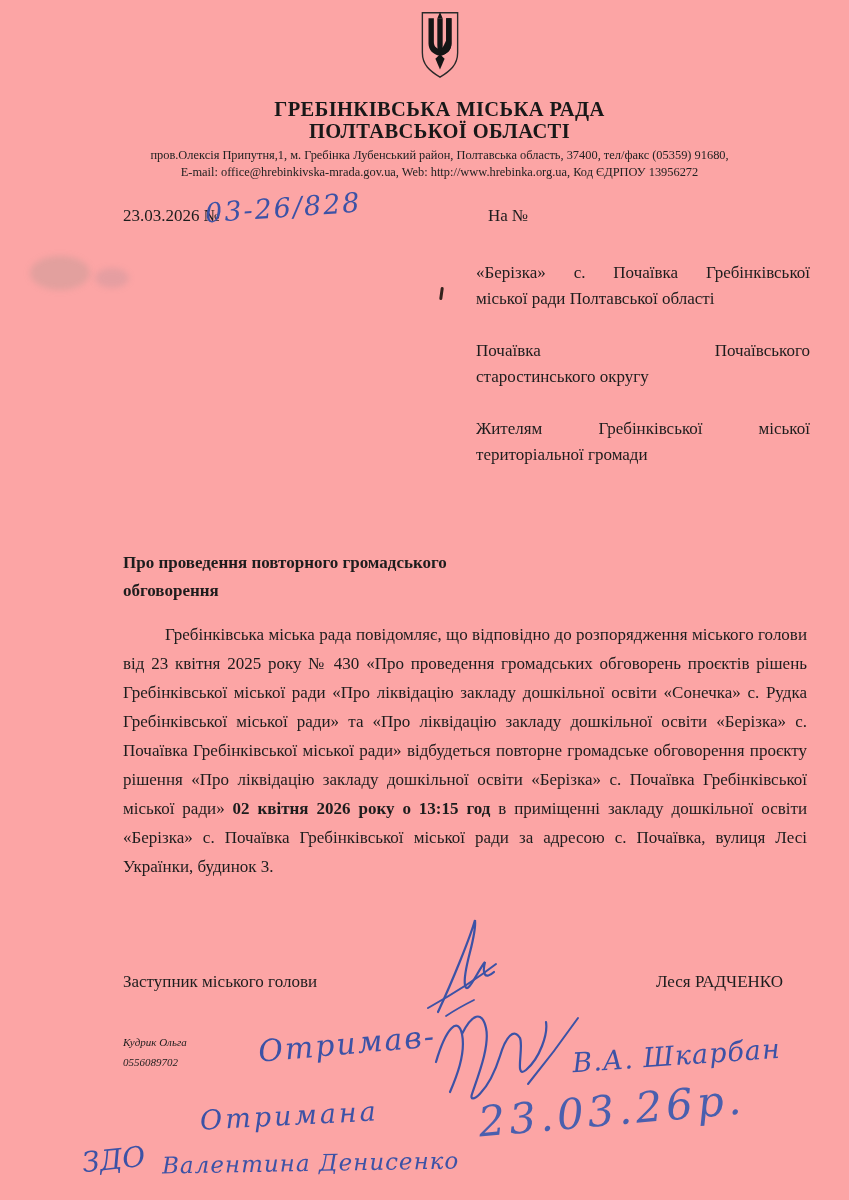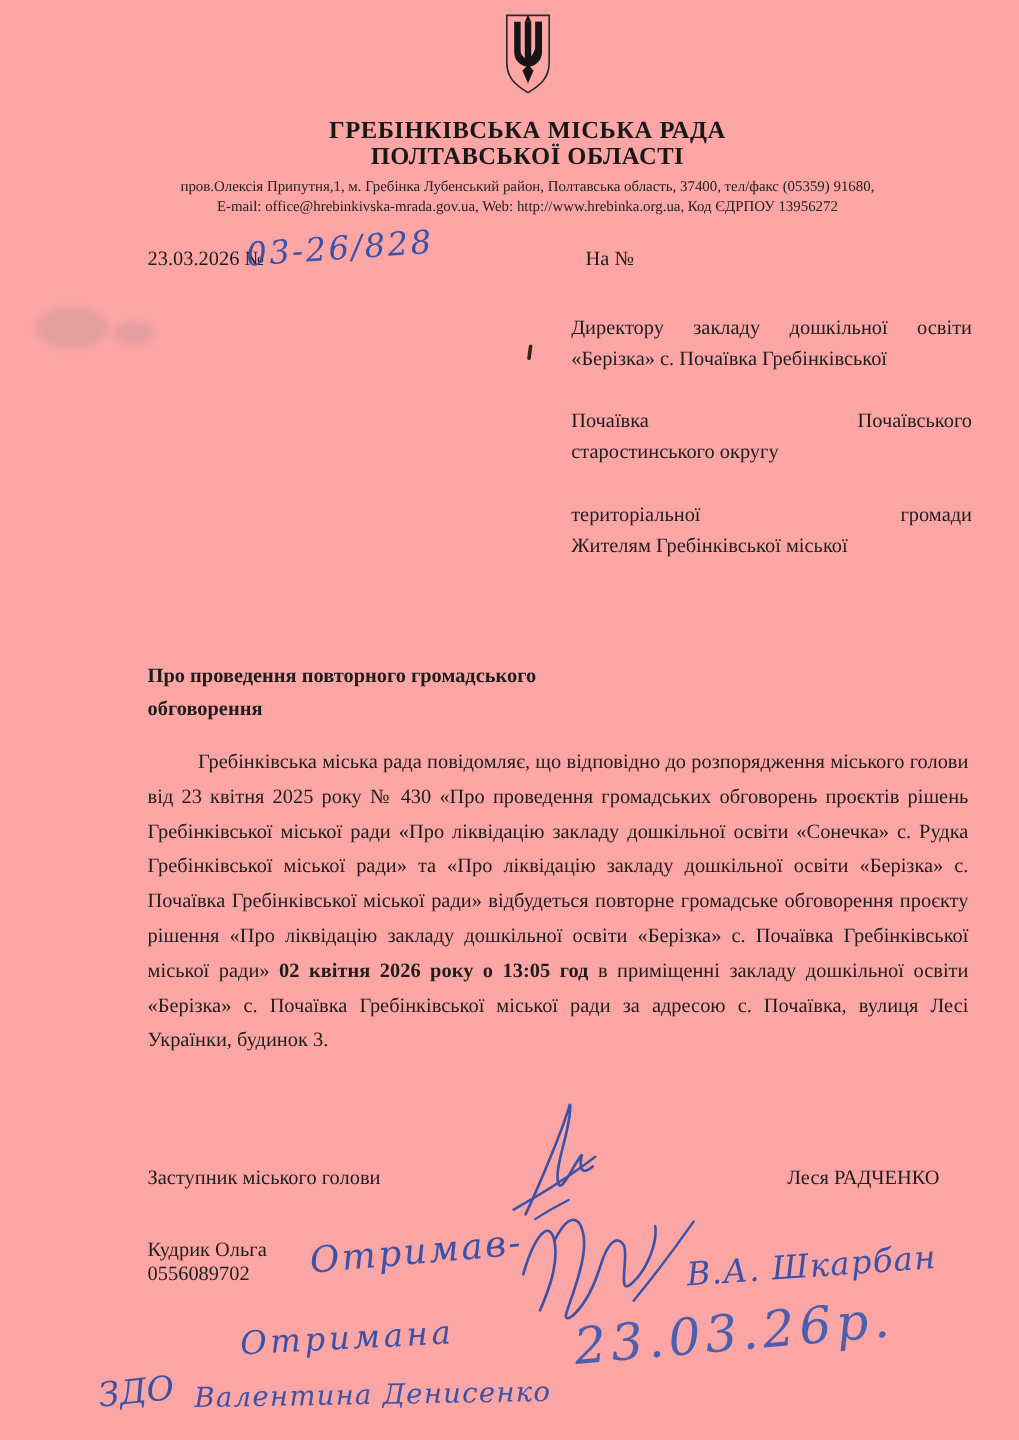--- a/index.html
+++ b/index.html
@@ -37,21 +37,21 @@
   
   .bodytext {
     position:absolute; left:123px; top:620px; width:684px; margin:0;
     font-size:17px; line-height:29px; text-align:justify; text-indent:42px;
   }
   .bodytext b { font-weight:bold; }
   
   .sigrow { position:absolute; left:123px; top:972px; width:660px; display:flex; justify-content:space-between; font-size:17px; }
   .sig-main { position:absolute; left:408px; top:912px; width:130px; height:108px; }
   
-  .executor { position:absolute; left:123px; top:1032px; font-size:17px; line-height:20px; }
+  .executor { position:absolute; left:123px; top:1032px; font-size:11px; line-height:20px;font-style:italic; }
   
   .hw { position:absolute; font-family:"DejaVu Serif",serif; font-style:italic; color:#3c52a6; white-space:nowrap; }
   .hw-received-note { left:258px; top:1026px; font-size:30px; letter-spacing:2px; transform:rotate(-5deg); }
   .sig-flourish { position:absolute; left:428px; top:1000px; width:170px; height:100px; }
   .hw-receiver-name { left:572px; top:1040px; font-size:27px; letter-spacing:1px; transform:rotate(-4deg); }
   .hw-received-mark { left:200px; top:1100px; font-size:27px; letter-spacing:3px; transform:rotate(-3deg); }
   .hw-big-date { left:478px; top:1086px; font-size:42px; letter-spacing:4px; transform:rotate(-5deg); color:#4a5fae; }
   .hw-bottom-abbrev { left:82px; top:1143px; font-size:28px; transform:rotate(-6deg); }
   .hw-bottom-name { left:162px; top:1150px; font-size:23px; letter-spacing:1px; transform:rotate(-1deg); }
   .hw-bottom-date { left:432px; top:1211px; font-size:23px; letter-spacing:2px; }
@@ -84,39 +84,39 @@
     <span class="hw docnum">03-26/828</span>
     <span class="nalabel">На №</span>
   </div>
 
   <div class="smudge a"></div>
   <div class="smudge b"></div>
   <div class="tick"></div>
 
   <div class="recipients">
     <div class="recipient">
-      <div class="rline">Директору закладу дошкільної освіти</div>
       <div class="rline">«Берізка» с. Почаївка Гребінківської</div>
+      <div class="rline">міської ради Полтавської області</div>
     </div>
     <div class="recipient">
       <div class="rline">Почаївка Почаївського</div>
       <div class="rline">старостинського округу</div>
     </div>
     <div class="recipient">
+      <div class="rline">Жителям Гребінківської міської</div>
       <div class="rline">територіальної громади</div>
-      <div class="rline">Жителям Гребінківської міської</div>
     </div>
   </div>
 
   <div class="subject">Про проведення повторного громадського обговорення</div>
 
   <p class="bodytext">
     <span>Гребінківська міська рада повідомляє, що відповідно до розпорядження міського голови від 23 квітня 2025 року № 430 «Про проведення громадських обговорень проєктів рішень Гребінківської міської ради «Про ліквідацію закладу дошкільної освіти «Сонечка» с. Рудка Гребінківської міської ради» та «Про ліквідацію закладу дошкільної освіти «Берізка» с. Почаївка Гребінківської міської ради» відбудеться повторне громадське обговорення проєкту рішення «Про ліквідацію закладу дошкільної освіти «Берізка» с. Почаївка</span>
     <span>Гребінківської міської ради»</span>
-    <b>02 квітня 2026 року о 13:05 год</b>
+    <b>02 квітня 2026 року о 13:15 год</b>
     <span>в приміщенні закладу дошкільної освіти «Берізка» с. Почаївка Гребінківської міської ради за адресою с. Почаївка, вулиця Лесі Українки, будинок 3.</span>
   </p>
 
   <div class="sigrow">
     <span>Заступник міського голови</span>
     <span>Леся РАДЧЕНКО</span>
   </div>
   <svg class="sig-main" viewBox="0 0 130 108" aria-hidden="true">
     <path d="M30 100 C44 70 62 26 67 8 C69 26 54 58 57 73 C59 85 70 58 77 50 C74 62 77 68 86 60" fill="none" stroke="#3c52a6" stroke-width="2.2" stroke-linecap="round"></path>
     <path d="M20 96 C45 82 70 66 88 52" fill="none" stroke="#3c52a6" stroke-width="2" stroke-linecap="round"></path>

